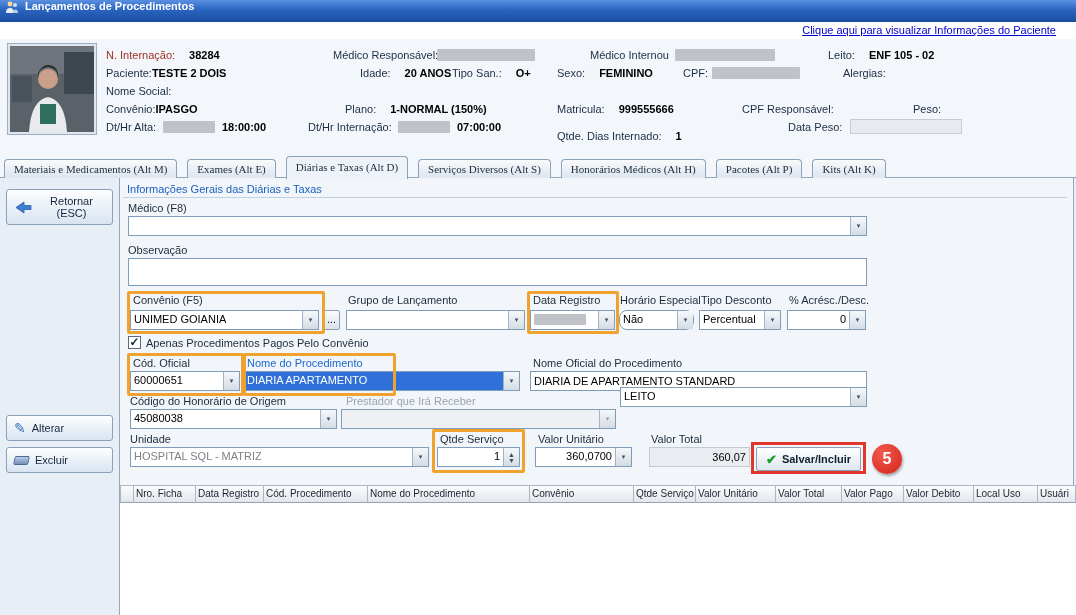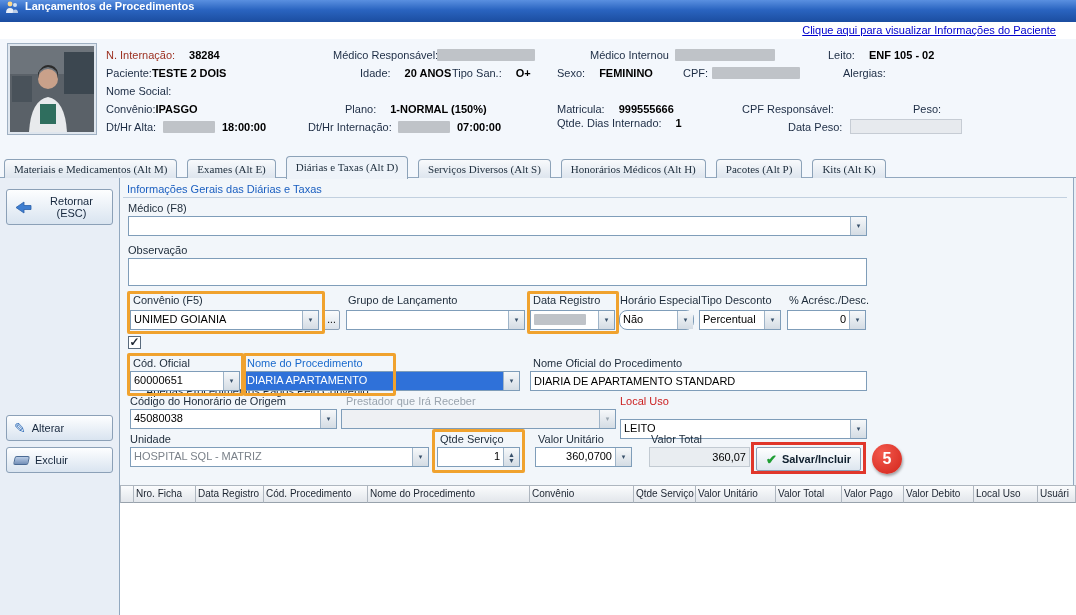--- a/index.html
+++ b/index.html
@@ -139,21 +139,21 @@
   <div class="pf" style="left:557px; top:103px;"><span>Matricula:</span><span class="val">999555666</span></div>
   <div class="pf" style="left:742px; top:103px;"><span>CPF Responsável:</span></div>
   <div class="pf" style="left:913px; top:103px;"><span>Peso:</span></div>
 
   <div class="pf" style="left:106px; top:121px;"><span>Dt/Hr Alta:</span></div>
   <div class="redact" style="left:163px; top:121px; width:52px;"></div>
   <div class="pf" style="left:222px; top:121px;"><span class="val" style="margin-left:0;">18:00:00</span></div>
   <div class="pf" style="left:308px; top:121px;"><span>Dt/Hr Internação:</span></div>
   <div class="redact" style="left:398px; top:121px; width:52px;"></div>
   <div class="pf" style="left:457px; top:121px;"><span class="val" style="margin-left:0;">07:00:00</span></div>
-  <div class="pf" style="left:557px; top:117px;"><span>Qtde. Dias Internado:</span><span class="val">1</span></div>
+  <div class="pf" style="left:557px; top:130px;"><span>Qtde. Dias Internado:</span><span class="val">1</span></div>
   <div class="pf" style="left:788px; top:121px;"><span>Data Peso:</span></div>
   <div class="dimfield" style="left:850px; top:119px; width:112px; height:15px;"></div>
 
   <div class="tabs">
     <div class="tab">Materiais e Medicamentos (Alt M)</div>
     <div class="tab">Exames (Alt E)</div>
     <div class="tab active">Diárias e Taxas (Alt D)</div>
     <div class="tab">Serviços Diversos (Alt S)</div>
     <div class="tab">Honorários Médicos (Alt H)</div>
     <div class="tab">Pacotes (Alt P)</div>
@@ -221,21 +221,21 @@
     <span class="btn">▾</span>
   </div>
   <div class="combo" style="left:787px; top:310px; width:79px;">
     <span class="txt right">0</span>
     <span class="btn">▾</span>
   </div>
 
   <span class="cbx" style="left:128px; top:336px;">
       <span class="mark">✓</span>
     </span>
-  <span class="flbl" style="left:146px; top:337px;margin-top:48px;">Apenas Procedimentos Pagos Pelo Convênio</span>
+  <span class="flbl" style="left:146px; top:337px;">Apenas Procedimentos Pagos Pelo Convênio</span>
 
   <span class="flbl" style="left:133px; top:357px;">Cód. Oficial</span>
   <span class="flbl blue" style="left:247px; top:357px;">Nome do Procedimento</span>
   <span class="flbl" style="left:533px; top:357px;">Nome Oficial do Procedimento</span>
 
   <div class="combo" style="left:130px; top:371px; width:110px;">
     <span class="txt">60000651</span>
     <span class="btn">▾</span>
   </div>
   <div class="combo" style="left:243px; top:371px; width:277px;">
@@ -249,21 +249,21 @@
   <span class="flbl red" style="left:620px; top:395px;">Local Uso</span>
 
   <div class="combo" style="left:130px; top:409px; width:207px;">
     <span class="txt">45080038</span>
     <span class="btn">▾</span>
   </div>
   <div class="combo disabled" style="left:341px; top:409px; width:275px;">
     <span class="txt dim"></span>
     <span class="btn">▾</span>
   </div>
-  <div class="combo" style="left:620px; top:419px; width:247px;">
+  <div class="combo" style="left:620px; top:387px; width:247px;">
     <span class="txt">LEITO</span>
     <span class="btn">▾</span>
   </div>
 
   <span class="flbl" style="left:130px; top:433px;">Unidade</span>
   <span class="flbl" style="left:440px; top:433px;">Qtde Serviço</span>
   <span class="flbl" style="left:538px; top:433px;">Valor Unitário</span>
   <span class="flbl" style="left:651px; top:433px;">Valor Total</span>
 
   <div class="combo" style="left:130px; top:447px; width:299px;">

